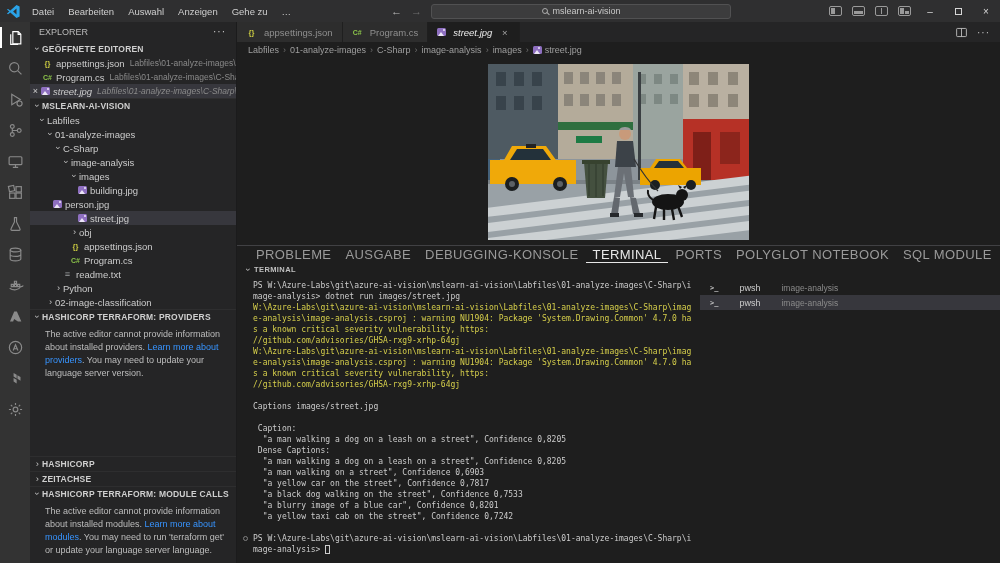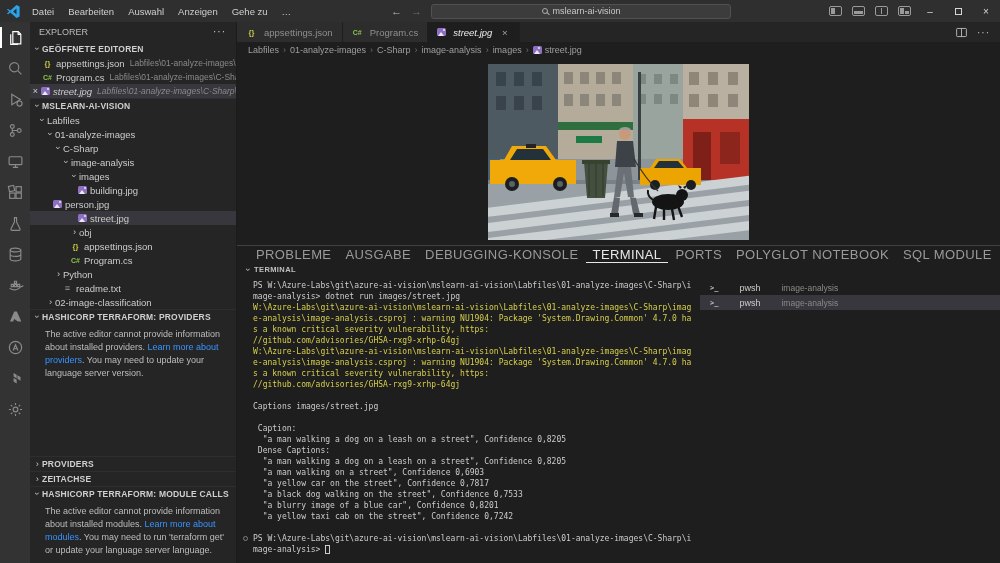--- a/index.html
+++ b/index.html
@@ -304,46 +304,46 @@
           <span>obj</span>
         </div>
       <div class="row" style="padding-left:40px">
           <span class="fic ic-json"></span>
           <span>appsettings.json</span>
         </div>
       <div class="row" style="padding-left:40px">
           <span class="fic ic-cs"></span>
           <span>Program.cs</span>
         </div>
+      <div class="row" style="padding-left:32px">
+          <span class="fic ic-txt"></span>
+          <span>readme.txt</span>
+        </div>
       <div class="row" style="padding-left:24px">
           <span class="chev"></span>
           <span>Python</span>
         </div>
-      <div class="row" style="padding-left:32px">
-          <span class="fic ic-txt"></span>
-          <span>readme.txt</span>
-        </div>
       <div class="row" style="padding-left:16px">
           <span class="chev"></span>
           <span>02-image-classification</span>
         </div>
 
       <div class="sec-head">
         <span class="chev exp"></span>
         <span>HASHICORP TERRAFORM: PROVIDERS</span>
       </div>
       <div class="sec-body">
         <span>The active editor cannot provide information about installed providers. </span><a class="link">Learn more about providers</a><span>. You may need to update your language server version.</span>
       </div>
 
       <div class="spacer"></div>
 
       <div class="sec-head">
         <span class="chev"></span>
-        <span>PROVIDERS</span>
+        <span>HASHICORP</span>
       </div>
       <div class="sec-head">
         <span class="chev"></span>
         <span>ZEITACHSE</span>
       </div>
       <div class="sec-head">
         <span class="chev exp"></span>
         <span>HASHICORP TERRAFORM: MODULE CALLS</span>
       </div>
       <div class="sec-body mod-body">

